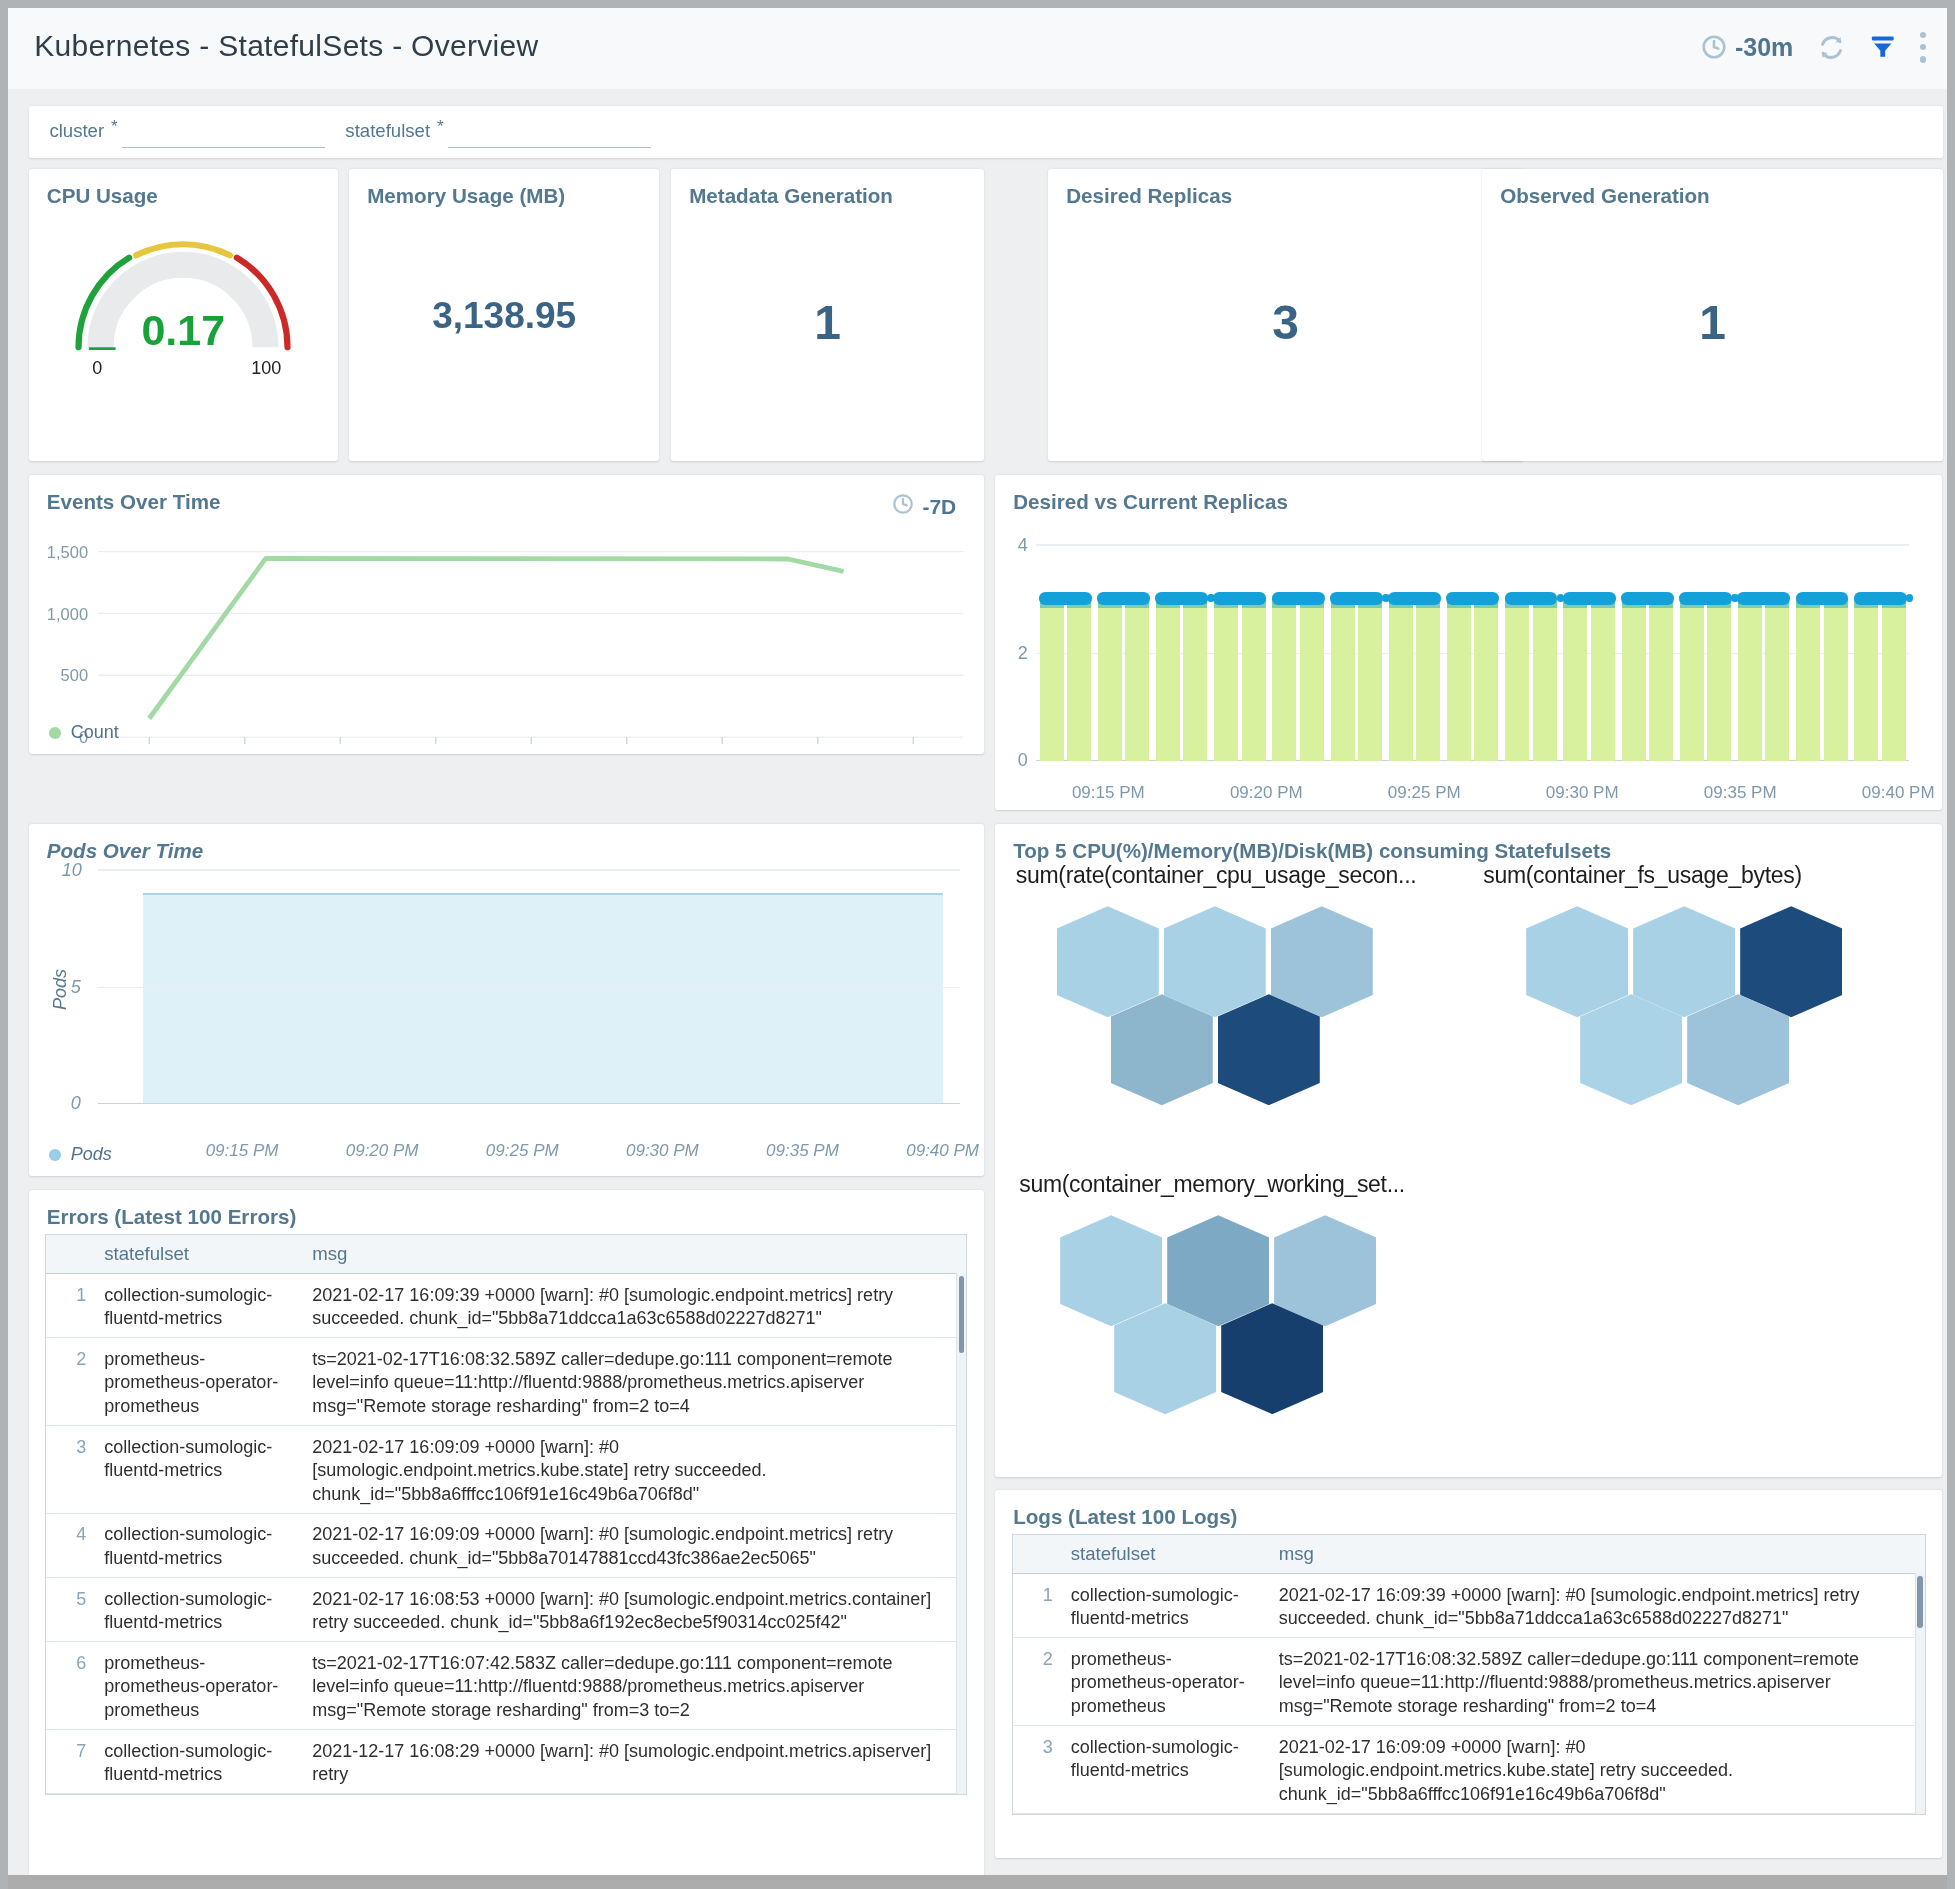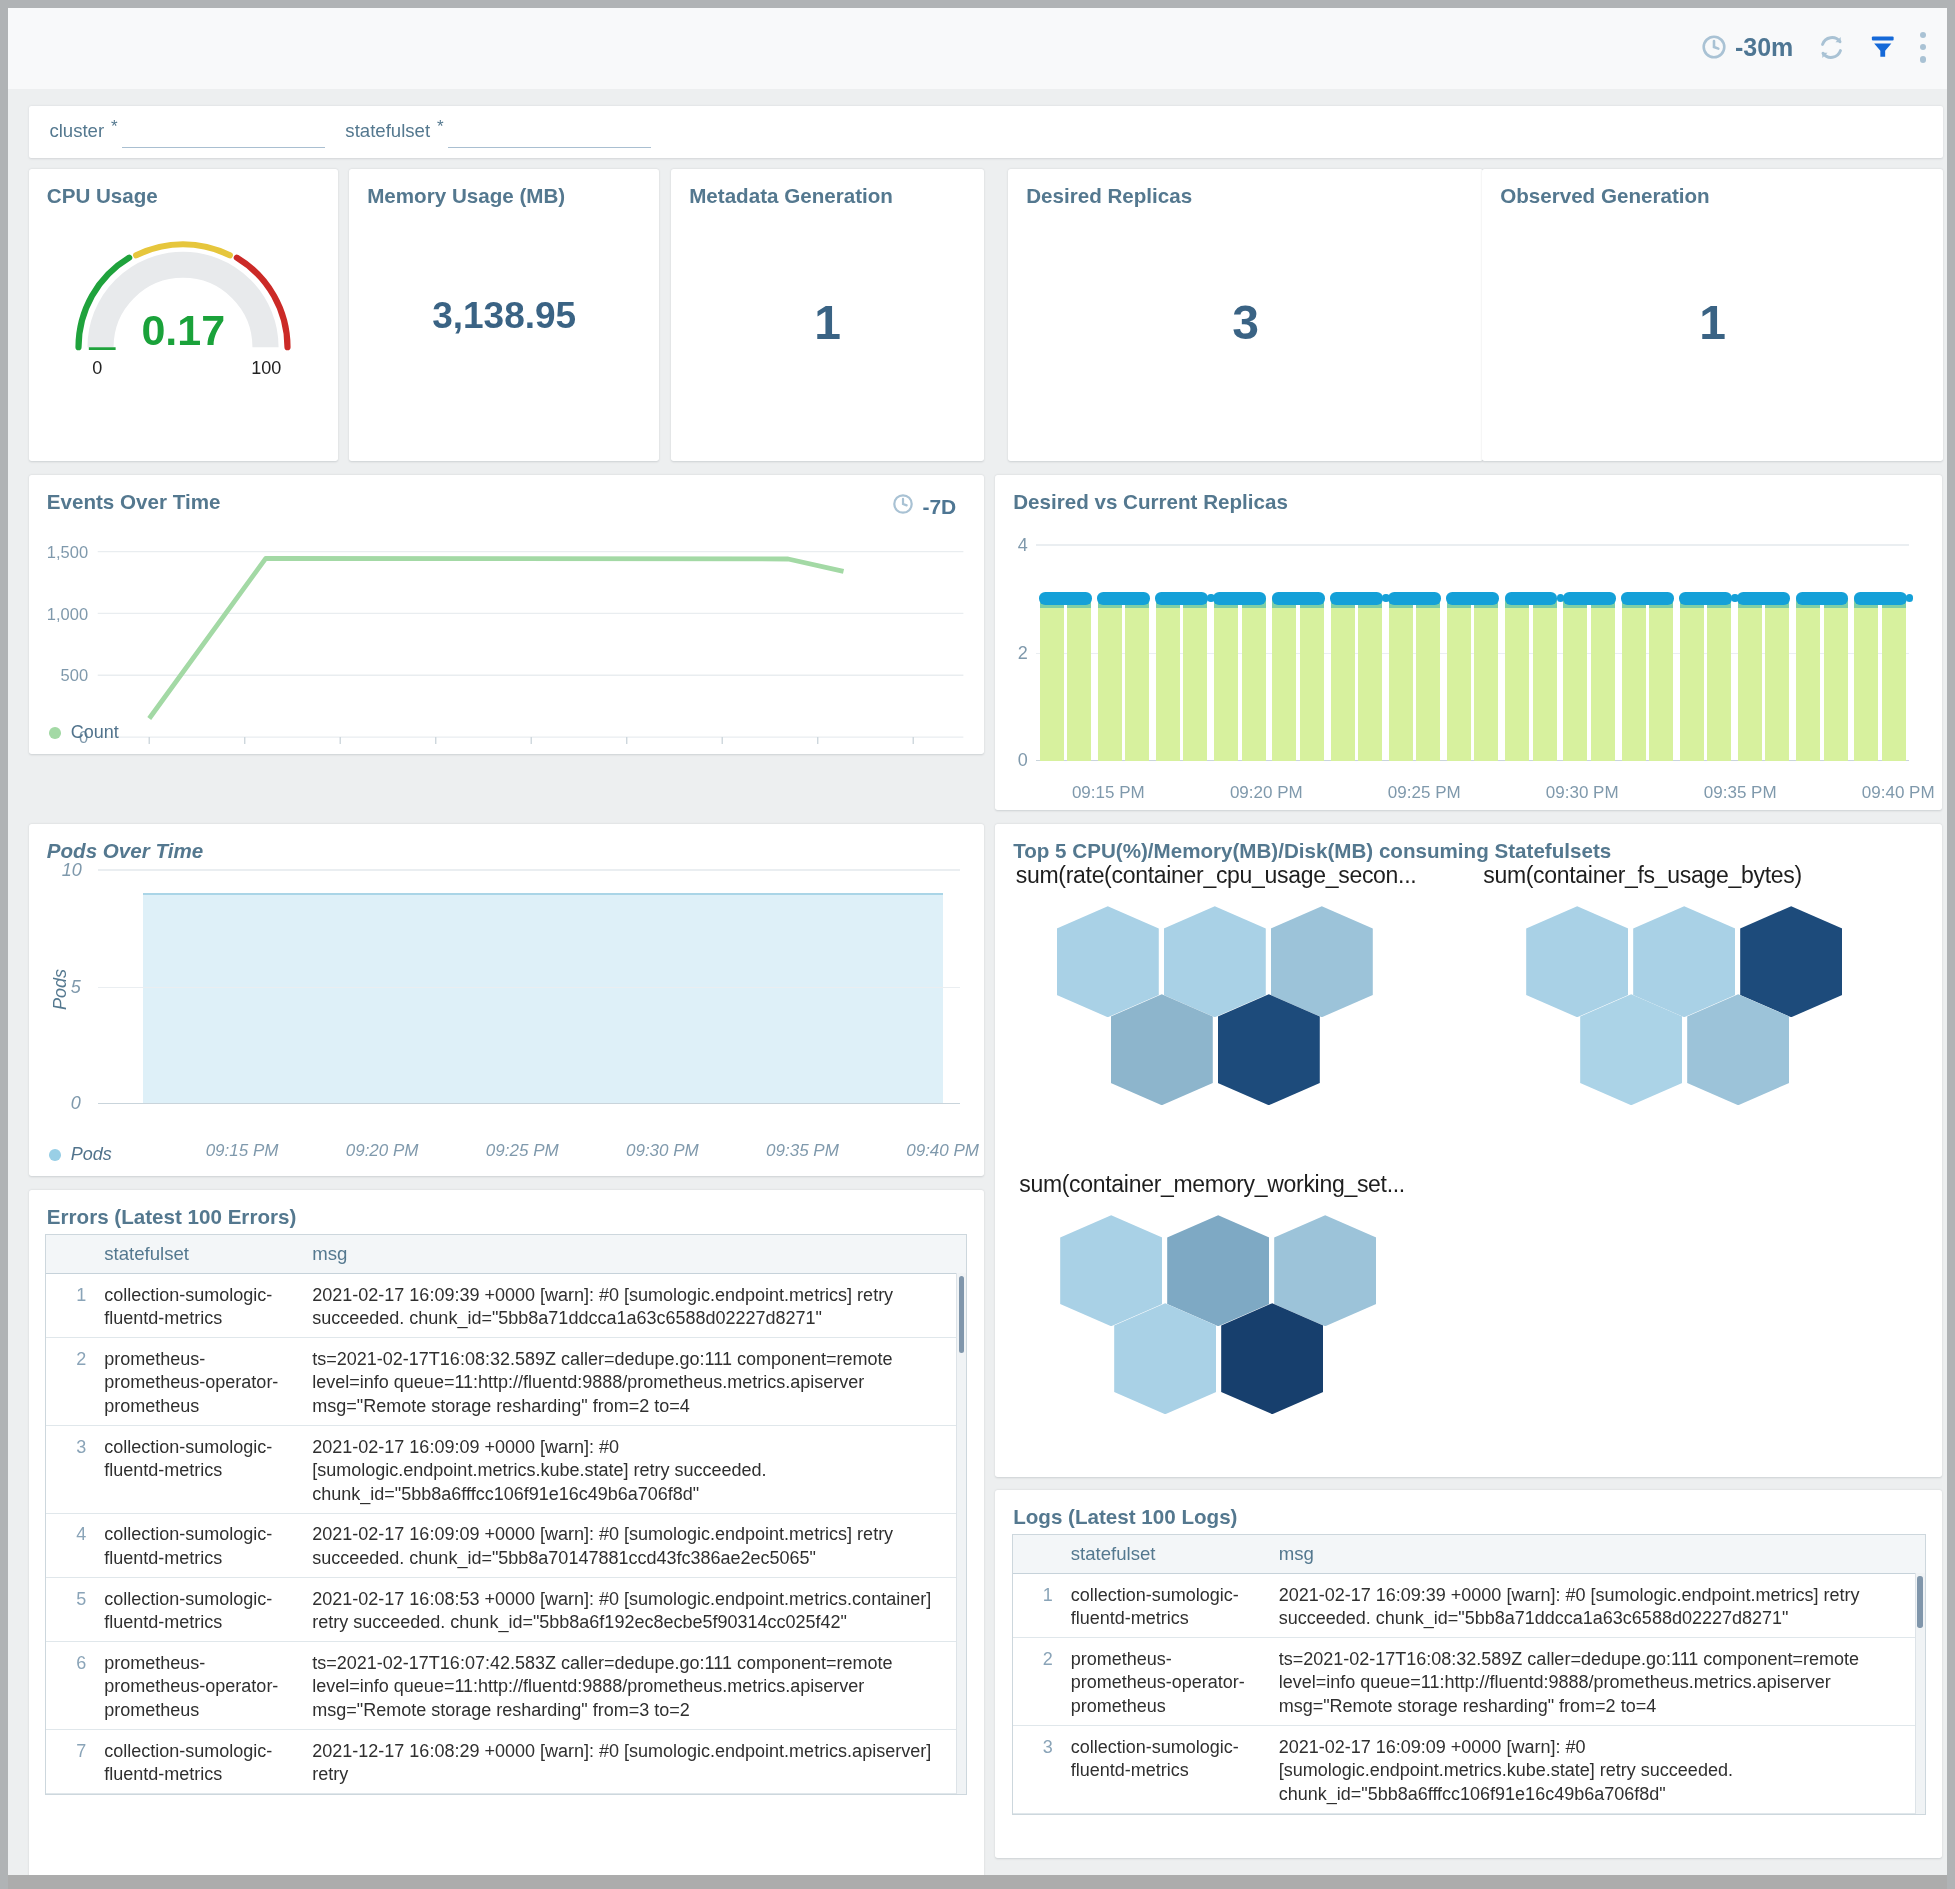--- a/index.html
+++ b/index.html
@@ -21,21 +21,21 @@
   .flabel{font-size:18.6px;color:#54788f;padding-bottom:5.5px;}
   .freq{font-size:17px;color:#54788f;margin-left:6.9px;padding-bottom:11px;}
   .finput{width:199px;margin-left:4.1px;border:none;border-bottom:1.4px solid #a9bfd1;background:transparent;height:27.5px;font-size:18px;color:#333;outline:none;}
 
   
   .panel{position:absolute;background:#fff;border-radius:2.7px;box-shadow:0 0.7px 2.1px rgba(60,70,80,.18);overflow:hidden;}
   .ptitle{position:absolute;left:18px;top:15px;font-size:20.6px;font-weight:bold;color:#54788f;}
   #p-cpu{left:20.6px;top:161px;width:309px;height:292px;}
   #p-mem{left:341px;top:161px;width:310px;height:292px;}
   #p-meta{left:663px;top:161px;width:313px;height:292px;}
-  #p-desired{left:1000px;top:161px;width:475px;height:292px;}
+  #p-desired{left:1040px;top:161px;width:475px;height:292px;}
   #p-observed{left:1474px;top:161px;width:461px;height:292px;}
   #p-events{left:20.6px;top:467px;width:955px;height:279px;}
   #p-replicas{left:987px;top:467px;width:947px;height:335px;}
   #p-pods{left:20.6px;top:816px;width:955px;height:352px;font-style:italic;}
   #p-honey{left:987px;top:816px;width:947px;height:653px;}
   #p-errors{left:20.6px;top:1182px;width:955px;height:786px;}
   #p-logs{left:987px;top:1482px;width:947px;height:368px;}
 
   .bigval{position:absolute;left:0;right:0;top:43%;text-align:center;font-weight:bold;color:#3a6384;}
   .v70{font-size:48px;} .v54{font-size:37px;}
@@ -90,20 +90,21 @@
   #logs-table .vthumb{height:52px;}
 
   .hscroll{position:absolute;left:0;right:0;bottom:0;height:13.7px;background:#acacac;}
 </style>
 </head>
 <body>
 
 <div class="canvas">
 
   <div class="hdr">
+    <div class="hdr-title">Kubernetes - StatefulSets - Overview</div>
     <div class="hdr-ctrls">
       <div class="timerange">
         <span class="icon-btn">
           <svg width="26" height="26" viewBox="0 0 24 24">
               <circle cx="12" cy="12" r="9.5" fill="none" stroke="#a9c2d4" stroke-width="2.4"></circle>
               <path d="M12 6.5V12l4 1.5" fill="none" stroke="#a9c2d4" stroke-width="2.4" stroke-linecap="round"></path>
             </svg>
         </span>
         <span>-30m</span>
       </div>

